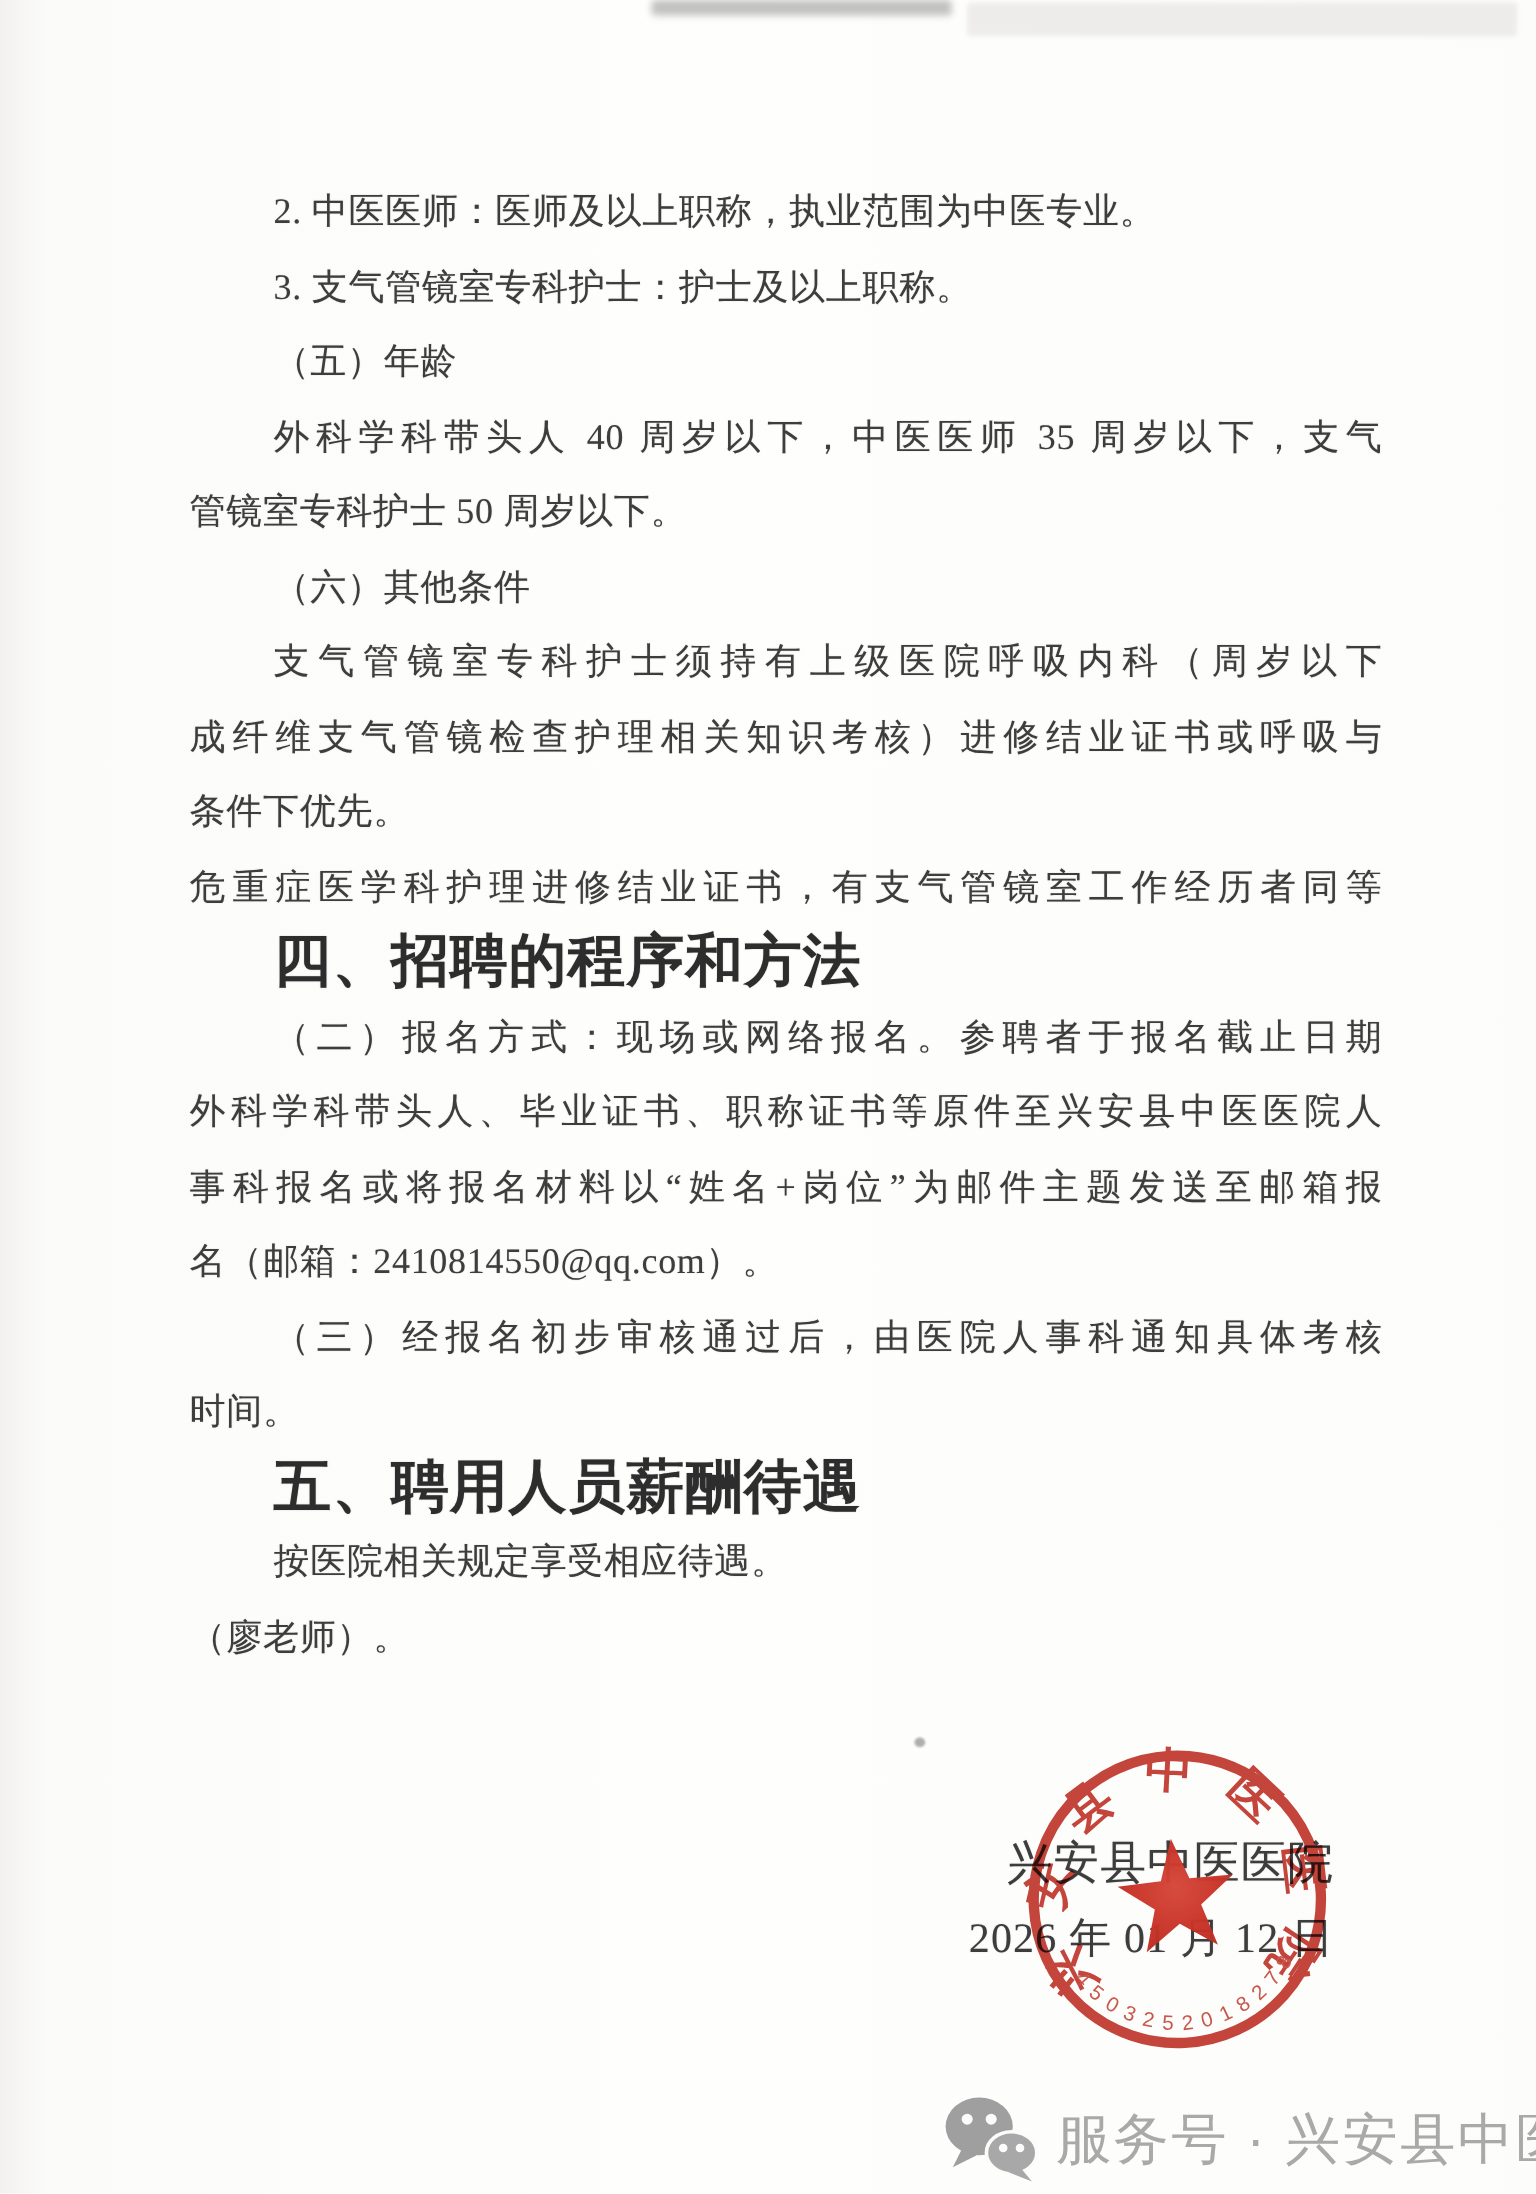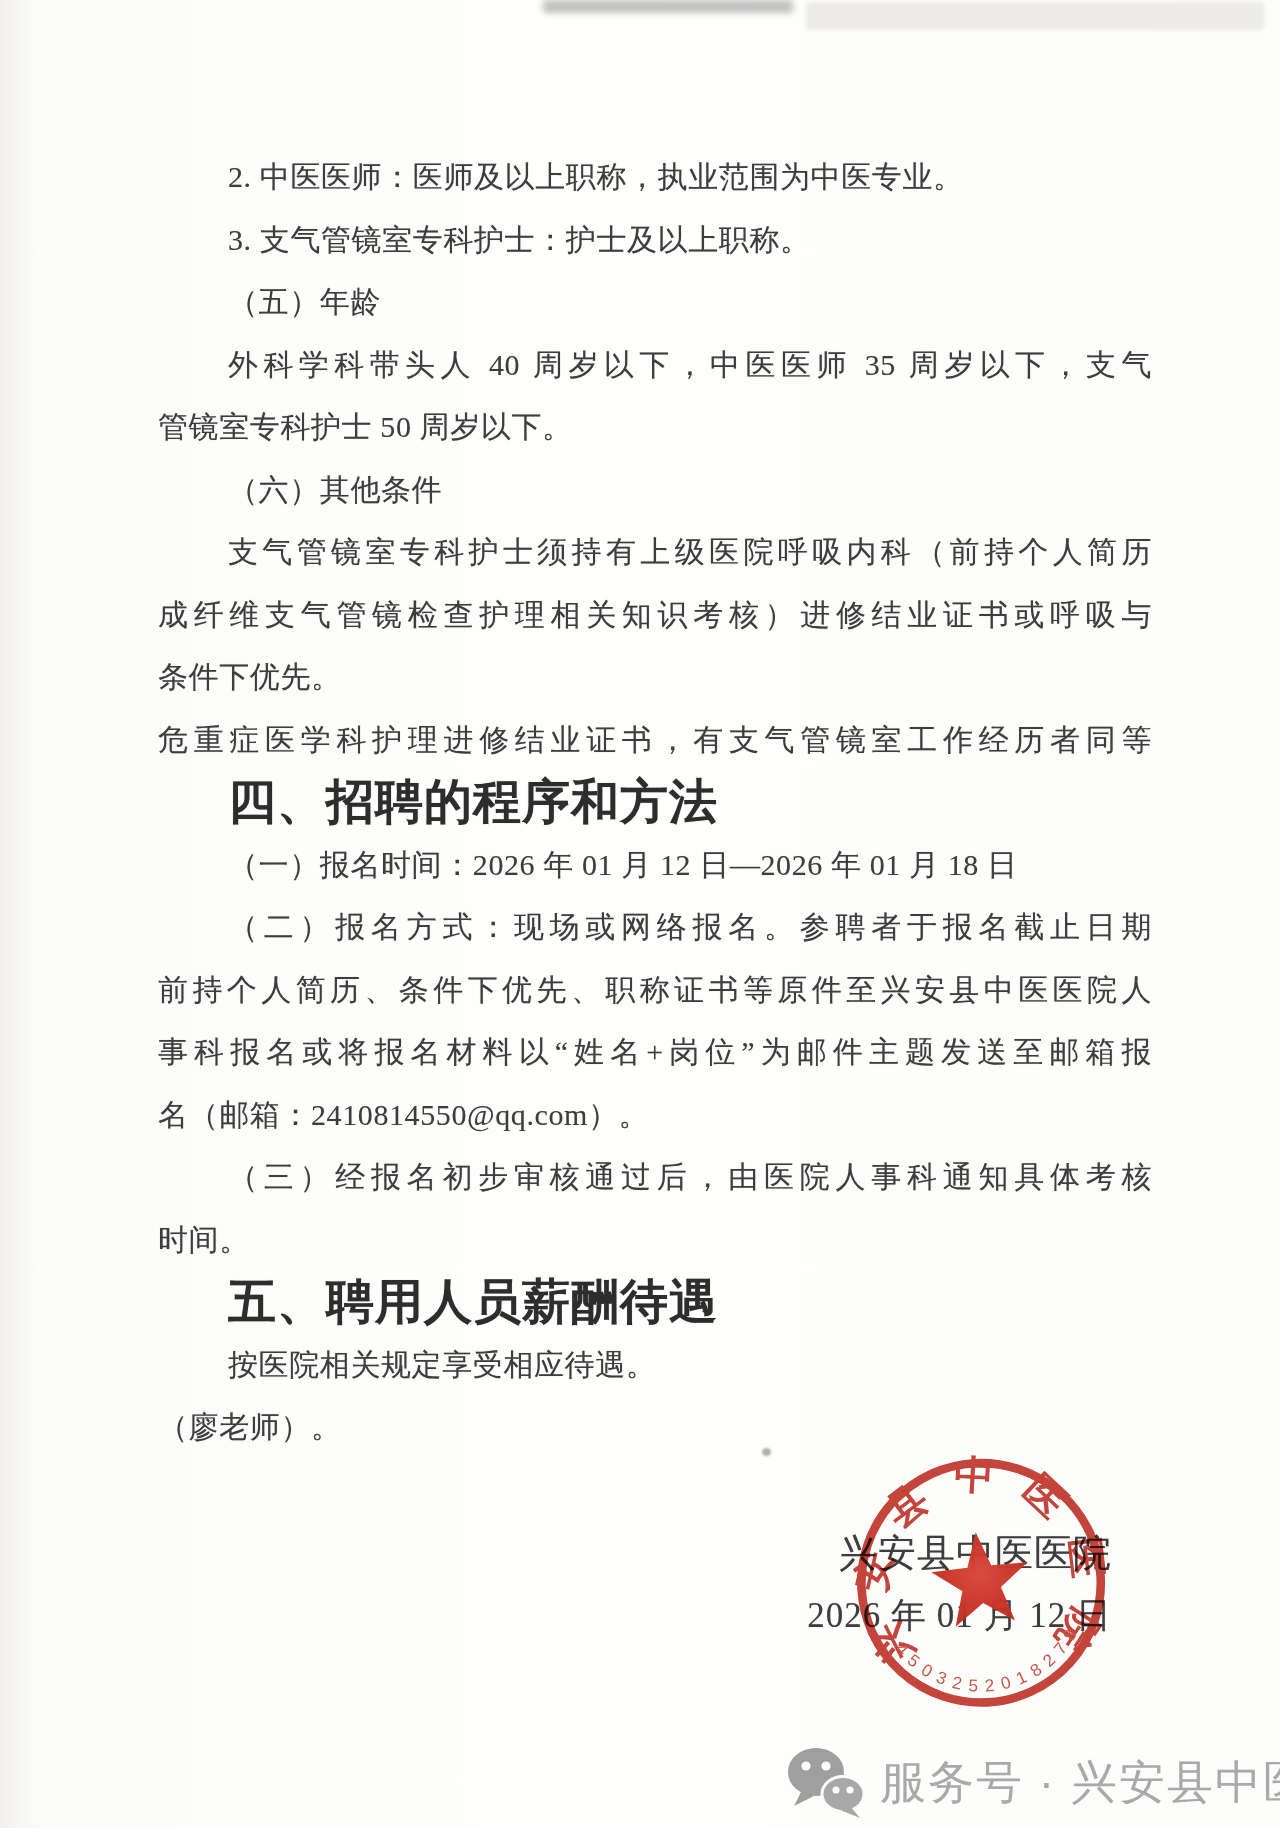--- a/index.html
+++ b/index.html
@@ -76,28 +76,27 @@
   <div class="artifact-b"></div>
   <div class="speck"></div>
 
   <div class="doc-lines" id="lines">
       <div class="line indent">2. 中医医师：医师及以上职称，执业范围为中医专业。</div>
       <div class="line indent">3. 支气管镜室专科护士：护士及以上职称。</div>
       <div class="line indent">（五）年龄</div>
       <div class="line indent full">外科学科带头人 40 周岁以下，中医医师 35 周岁以下，支气</div>
       <div class="line">管镜室专科护士 50 周岁以下。</div>
       <div class="line indent">（六）其他条件</div>
-      <div class="line indent full">支气管镜室专科护士须持有上级医院呼吸内科（前持个人简历</div>
+      <div class="line indent full">支气管镜室专科护士须持有上级医院呼吸内科（周岁以下</div>
       <div class="line full">成纤维支气管镜检查护理相关知识考核）进修结业证书或呼吸与</div>
       <div class="line">条件下优先。</div>
       <div class="line full">危重症医学科护理进修结业证书，有支气管镜室工作经历者同等</div>
       <div class="line indent heading">四、招聘的程序和方法</div>
-      <div class="line indent">（一）报名时间：2026 年 01 月 12 日—2026 年 01 月 18 日</div>
       <div class="line indent full">（二）报名方式：现场或网络报名。参聘者于报名截止日期</div>
-      <div class="line full">前持个人简历、条件下优先、职称证书等原件至兴安县中医医院人</div>
+      <div class="line full">外科学科带头人、毕业证书、职称证书等原件至兴安县中医医院人</div>
       <div class="line full">事科报名或将报名材料以“姓名+岗位”为邮件主题发送至邮箱报</div>
       <div class="line">名（邮箱：2410814550@qq.com）。</div>
       <div class="line indent full">（三）经报名初步审核通过后，由医院人事科通知具体考核</div>
       <div class="line">时间。</div>
       <div class="line indent heading">五、聘用人员薪酬待遇</div>
       <div class="line indent">按医院相关规定享受相应待遇。</div>
       <div class="line">（廖老师）。</div>
     </div>
 
   <div class="signature">

